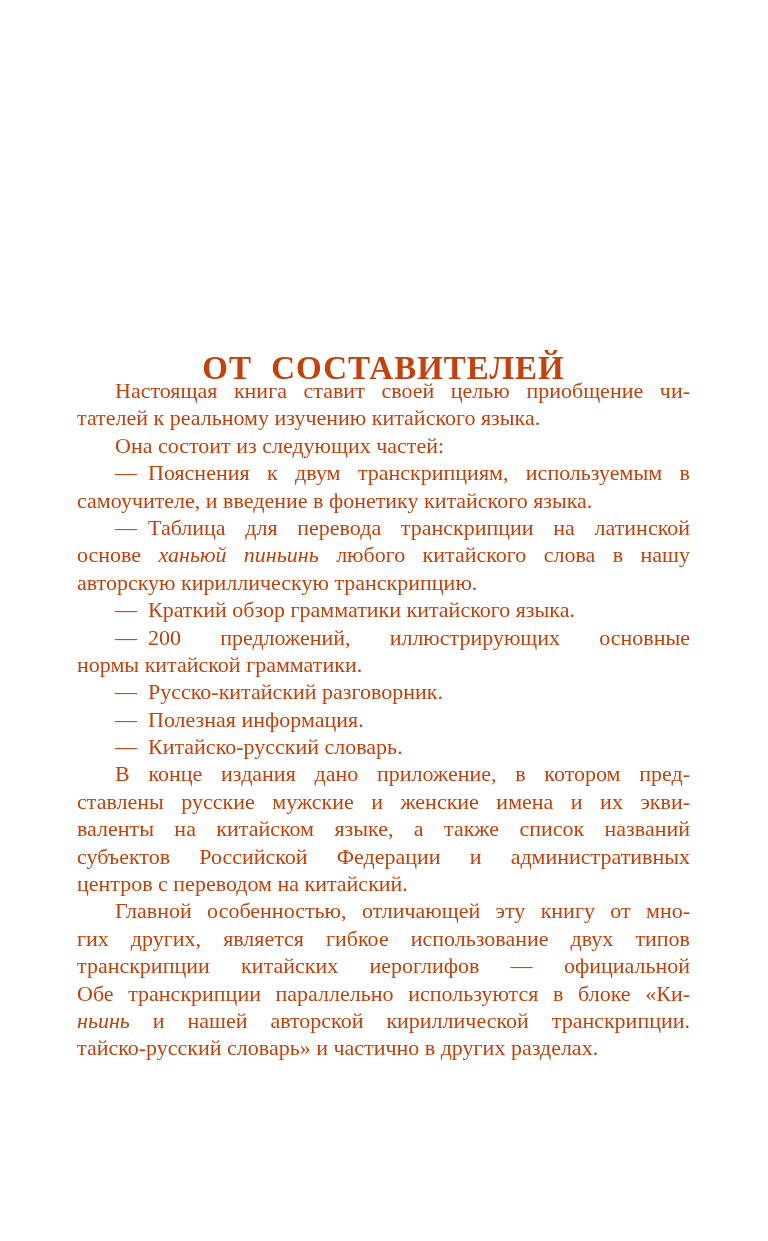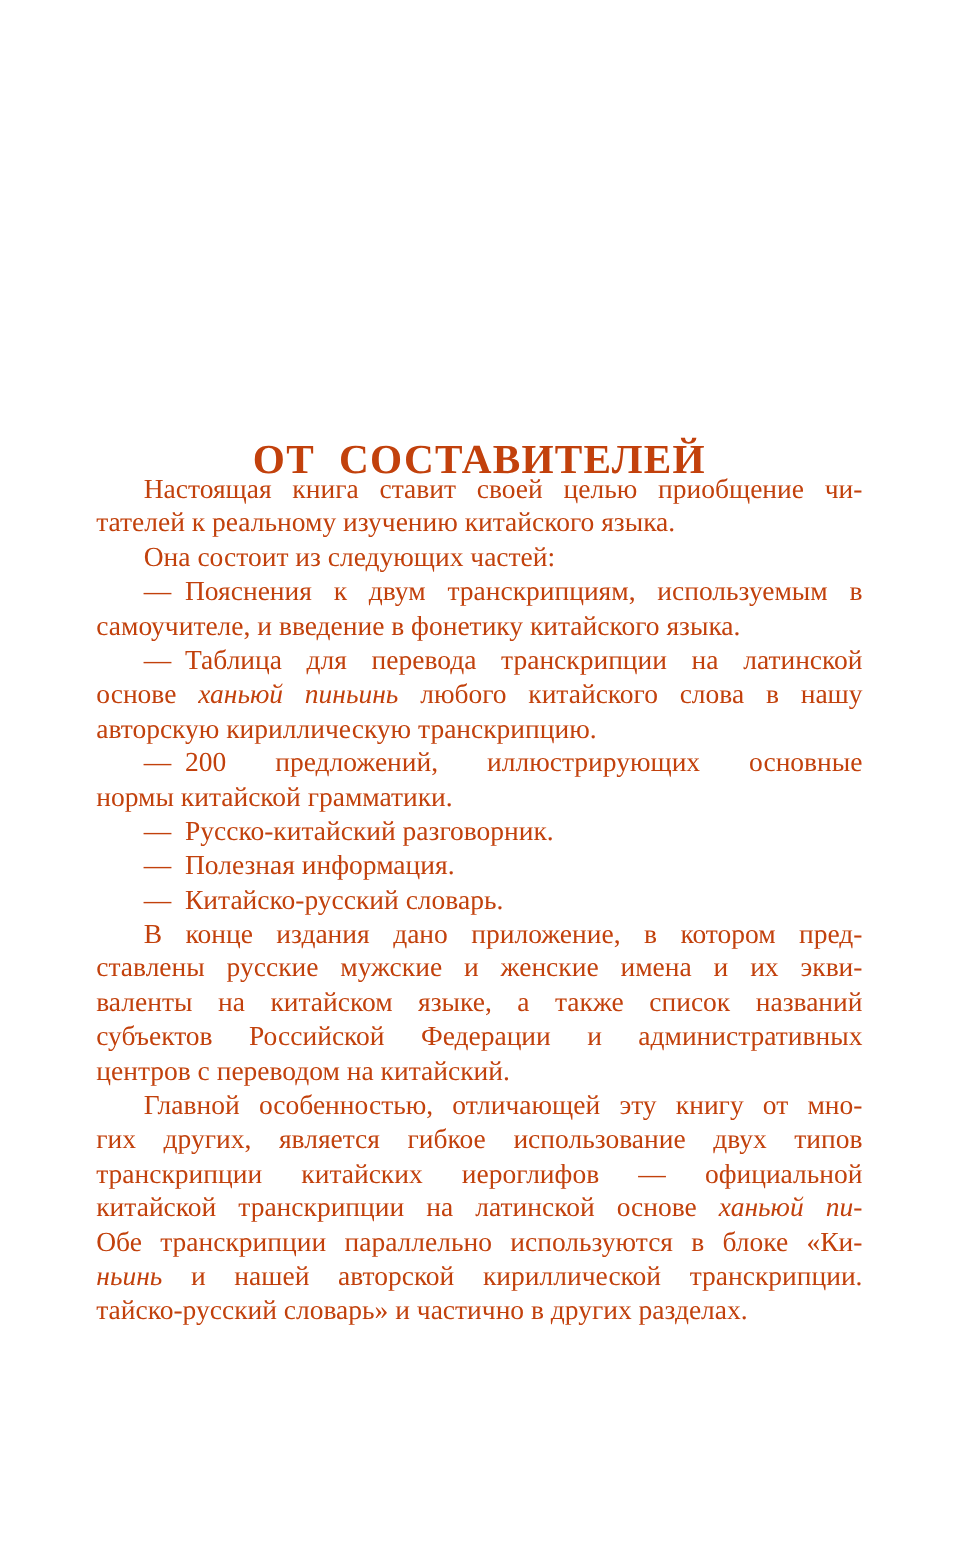--- a/index.html
+++ b/index.html
@@ -64,31 +64,31 @@
   <h1 class="page-title">ОТ СОСТАВИТЕЛЕЙ</h1>
   <div class="body-text">
       <div class="line indent"><span>Настоящая книга ставит своей целью приобщение чи-</span></div>
       <div class="line end"><span>тателей к реальному изучению китайского языка.</span></div>
       <div class="line indent end"><span>Она состоит из следующих частей:</span></div>
       <div class="line indent"><span>— Пояснения к двум транскрипциям, используемым в</span></div>
       <div class="line end"><span>самоучителе, и введение в фонетику китайского языка.</span></div>
       <div class="line indent"><span>— Таблица для перевода транскрипции на латинской</span></div>
       <div class="line"><span>основе </span><i>ханьюй пиньинь</i><span> любого китайского слова в нашу</span></div>
       <div class="line end"><span>авторскую кириллическую транскрипцию.</span></div>
+      <div class="line indent end"><span>— Краткий обзор грамматики китайского языка.</span></div>
       <div class="line indent"><span>— 200 предложений, иллюстрирующих основные</span></div>
       <div class="line end"><span>нормы китайской грамматики.</span></div>
       <div class="line indent end"><span>— Русско-китайский разговорник.</span></div>
       <div class="line indent end"><span>— Полезная информация.</span></div>
       <div class="line indent end"><span>— Китайско-русский словарь.</span></div>
       <div class="line indent"><span>В конце издания дано приложение, в котором пред-</span></div>
       <div class="line"><span>ставлены русские мужские и женские имена и их экви-</span></div>
       <div class="line"><span>валенты на китайском языке, а также список названий</span></div>
       <div class="line"><span>субъектов Российской Федерации и административных</span></div>
       <div class="line end"><span>центров с переводом на китайский.</span></div>
       <div class="line indent"><span>Главной особенностью, отличающей эту книгу от мно-</span></div>
       <div class="line"><span>гих других, является гибкое использование двух типов</span></div>
       <div class="line"><span>транскрипции китайских иероглифов — официальной</span></div>
-      <div class="line"><span>китайской транскрипции на латинской основе </span><i>ханьюй пи-</i></div>
       <div class="line"><span>Обе транскрипции параллельно используются в блоке «Ки-</span></div>
       <div class="line"><i>ньинь</i><span> и нашей авторской кириллической транскрипции.</span></div>
       <div class="line end"><span>тайско-русский словарь» и частично в других разделах.</span></div>
     </div>
 </div>
 
 </body></html>

